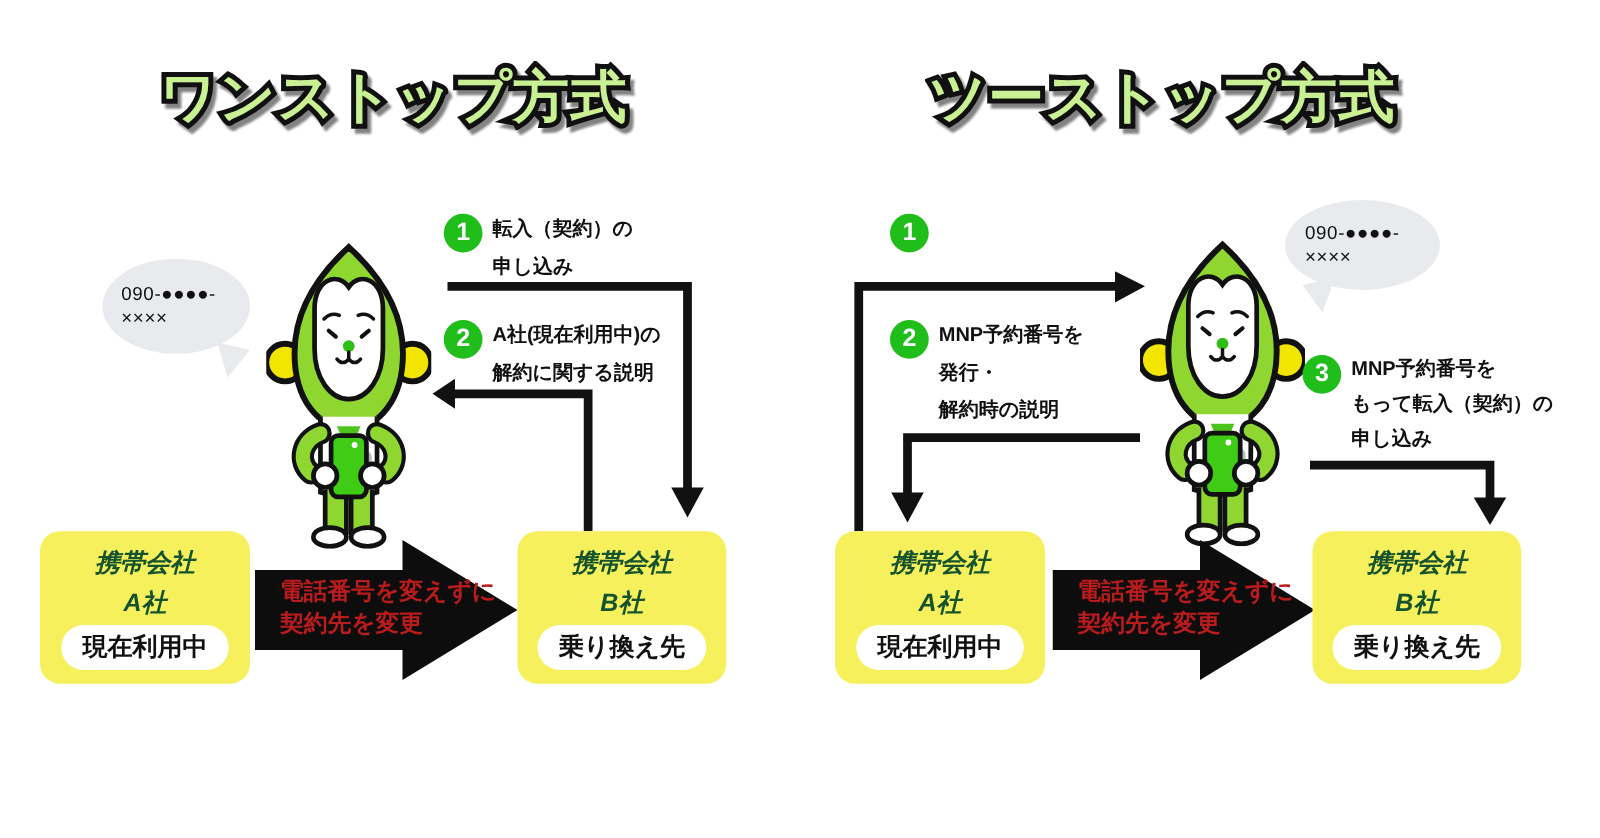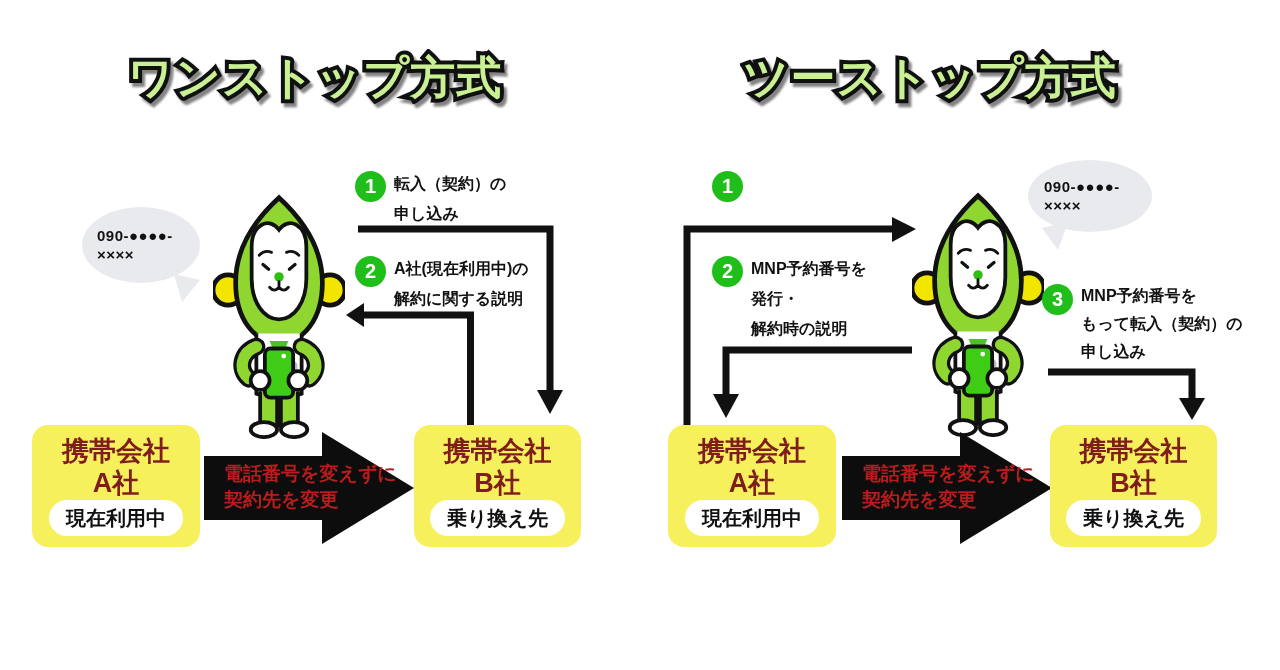--- a/index.html
+++ b/index.html
@@ -40,40 +40,40 @@
   
   .flow { position:absolute; }
   .flow path { fill:none; stroke:#111; stroke-width:7; }
   .flow polygon { fill:#111; }
 
   
   .carrier-box {
     position:absolute; width:168px; height:122px; border-radius:16px;
     background:var(--box-yellow); text-align:center; padding-top:10px;
   }
-  .carrier-line { font-size:27px; font-weight:800; color:#7f1d1d; line-height:32px; }
+  .carrier-line { font-size:20px; font-weight:800; color:#14532d; line-height:32px;font-style:italic; }
   .carrier-tag {
     display:inline-block; margin-top:1px; background:#fff; color:#111;
     font-size:20px; font-weight:800; line-height:36px; height:36px;
     padding:0 17px; border-radius:18px; white-space:nowrap;
   }
 
   
   .transfer { position:absolute; width:212px; height:116px; }
   .transfer polygon { fill:#0d0d0d; }
   .transfer-label {
     position:absolute; color:#b91c1c; font-size:19px; font-weight:700;
     line-height:26px; white-space:pre-line; width:184px;
   }
 
   
   .bubble {
     position:absolute; background:var(--bubble-gray); border-radius:50%;
     display:flex; align-items:center;
-    font-size:15px; font-weight:700; color:#111;
+    font-size:15px; font-weight:400; color:#111;
     line-height:19px; white-space:pre-line; letter-spacing:.5px;
   }
   .bubble-tail { position:absolute; }
   .bubble-tail polygon { fill:var(--bubble-gray); }
 
   
   .mascot { position:absolute; }
 
   
   .logo { position:absolute; display:flex; align-items:flex-end;flex-direction:column; }

